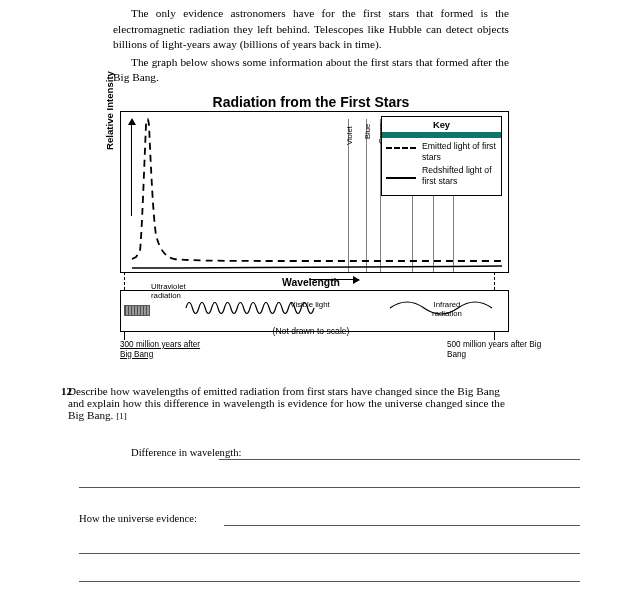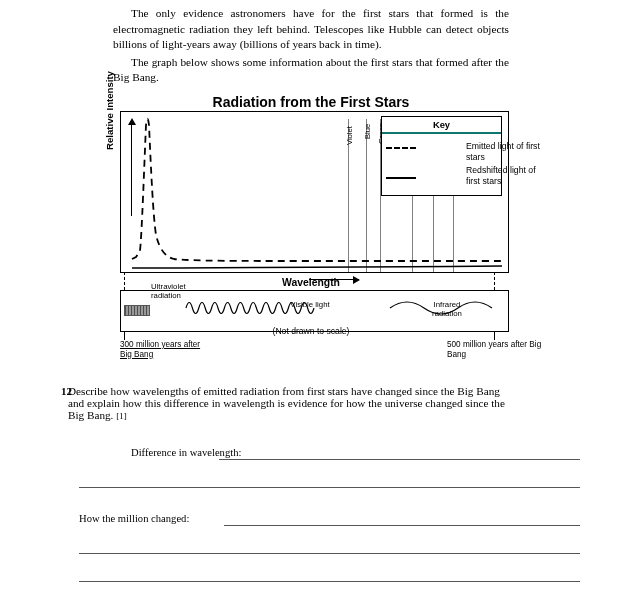--- a/index.html
+++ b/index.html
@@ -43,26 +43,26 @@
 
   
   .color-line { position:absolute; width:1px; background:#808080; }
   .color-label {
     position:absolute; font-size:7.6px; font-family:"Liberation Sans", sans-serif;
     transform: rotate(-90deg); transform-origin: left top; white-space:nowrap;
   }
 
   
   .key-box { position:absolute; left:268px; top:22px; width:121px; height:80px; border:1px solid #000; background:#fff; box-sizing:border-box; }
-  .key-title { position:absolute; left:0; top:0; width:119px; height:15px; border-bottom:2px solid #0f766e; text-align:center; font-size:9.4px; font-weight:bold; font-family:"Liberation Sans", sans-serif; line-height:15px; }
+  .key-title { position:absolute; left:0; top:0; width:119px; height:15px; border-bottom:6px solid #0f766e; text-align:center; font-size:9.4px; font-weight:bold; font-family:"Liberation Sans", sans-serif; line-height:15px; }
   .key-row { position:absolute; left:4px; width:113px; font-size:8.7px; font-family:"Liberation Sans", sans-serif; line-height:10.5px; }
   .key-swatch { position:absolute; left:4px; width:30px; height:0; }
   .key-sw-dashed { border-top:2px dashed #000; }
   .key-sw-solid { border-top:2px solid #000; }
-  .key-text { position:absolute; left:40px; width:78px;margin-left:44px; }
+  .key-text { position:absolute; left:40px; width:78px; }
 
   
   .wl-label { position:absolute; left:0; top:183px; width:396px; text-align:center; font-size:10.4px; font-weight:bold; font-family:"Liberation Sans", sans-serif; }
   .wl-arrow { position:absolute; left:196px; top:185px; width:50px; height:1px; background:#000; }
   .wl-arrow:after {
     content:""; position:absolute; right:-1px; top:-3.5px;
     border-top:4px solid transparent; border-bottom:4px solid transparent; border-left:7px solid #000;
   }
 
   .spectrum-box { position:absolute; left:7px; top:196px; width:389px; height:42px; border:1px solid #000; background:#fff; box-sizing:border-box; }
@@ -168,18 +168,18 @@
   <div class="qnum">12</div>
   <div class="qtext">
     <span>Describe how wavelengths of emitted radiation from first stars have changed since the Big Bang and explain how this difference in wavelength is evidence for how the universe changed since the Big Bang.</span>
     <span class="mark nowrap">[1]</span>
   </div>
 
   <div class="ans-label" style="left:87px; top:447px;margin-left:44px;">Difference in wavelength:</div>
   <div class="rule" style="left:219px; top:459px; width:361px;"></div>
   <div class="rule" style="left:79px; top:487px; width:501px;"></div>
 
-  <div class="ans-label" style="left:79px; top:513px;">How the million changed:</div>
+  <div class="ans-label" style="left:79px; top:513px;">How the universe evidence:</div>
   <div class="rule" style="left:224px; top:525px; width:356px;"></div>
   <div class="rule" style="left:79px; top:553px; width:501px;"></div>
   <div class="rule" style="left:79px; top:581px; width:501px;"></div>
 
 </div>
 
 </body></html>

